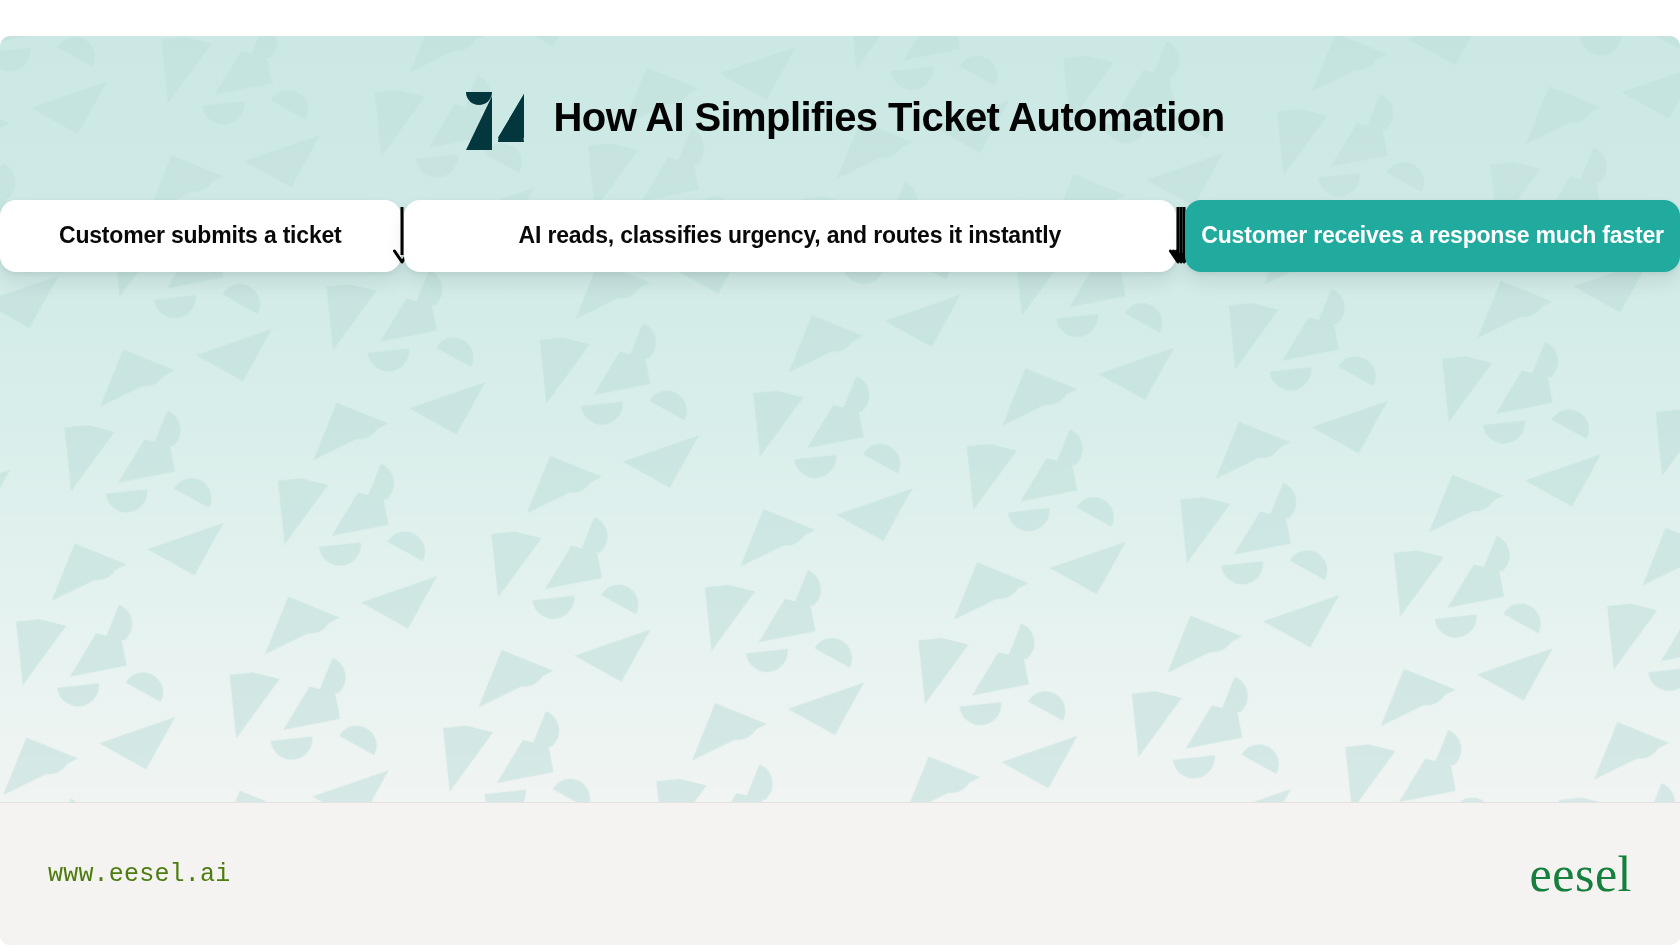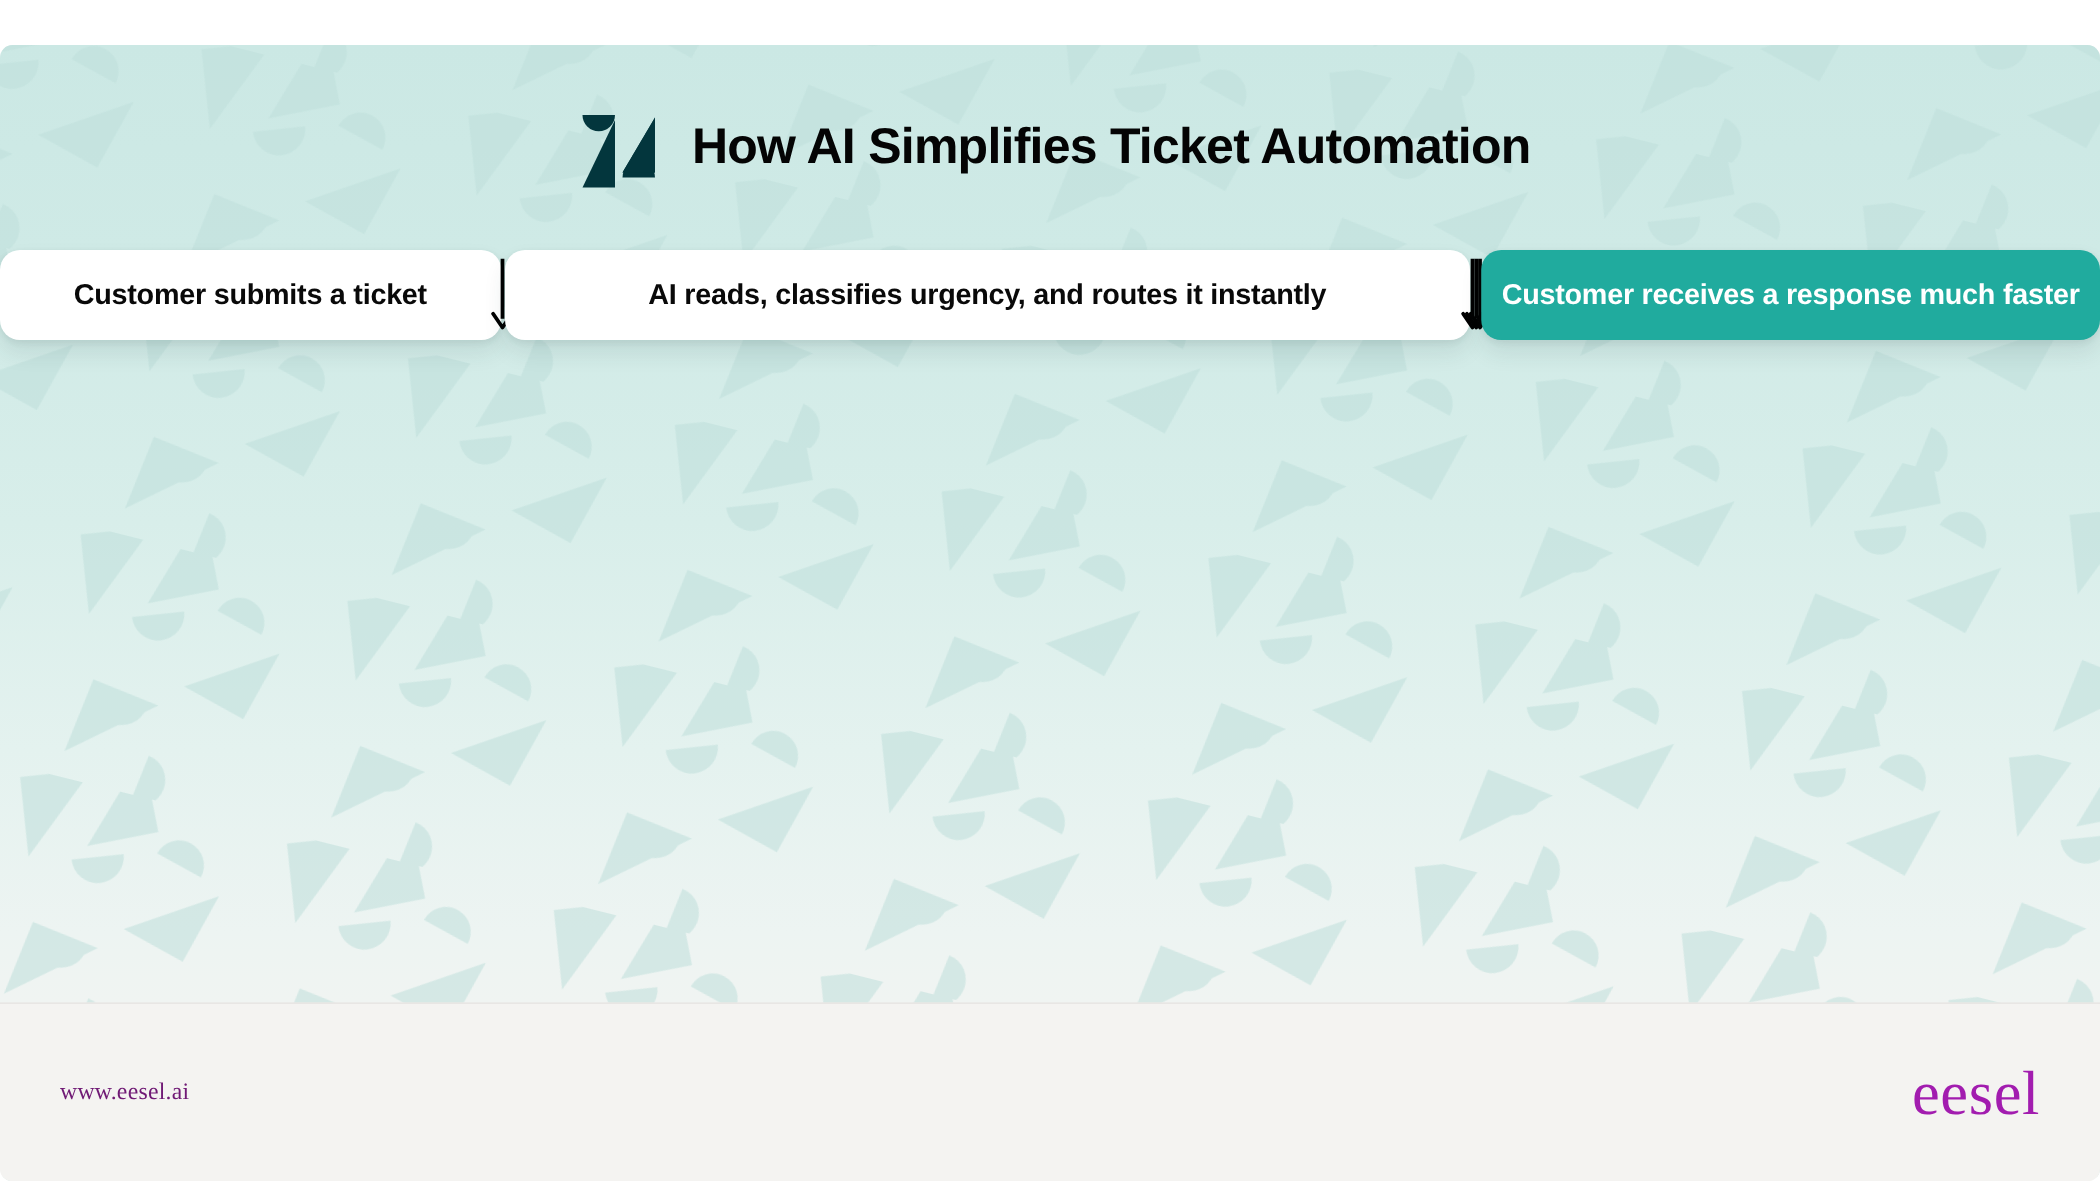--- a/index.html
+++ b/index.html
@@ -109,29 +109,29 @@
     left:0; right:0; bottom:0;
     height:143px;
     background:#f4f3f1;
     border-top:1px solid #e3e2df;
     display:flex;
     align-items:center;
     justify-content:space-between;
     padding:0 48px;
   }
   .footer-url{
-    font-family:Liberation Serif, serif;
-    font-size:19px;
-    color:#701a75;
+    font-family:Liberation Mono, monospace;
+    font-size:25px;
+    color:#4d7c0f;
     letter-spacing:0.2px;
   }
   .footer-brand{
     font-family:"Liberation Serif", serif;
     font-size:50px;
-    color:#a21caf;
+    color:#15803d;
     letter-spacing:0.5px;
     line-height:1;
   }
 </style>
 </head>
 <body>
 
 <div class="canvas">
   <div class="card">
 

